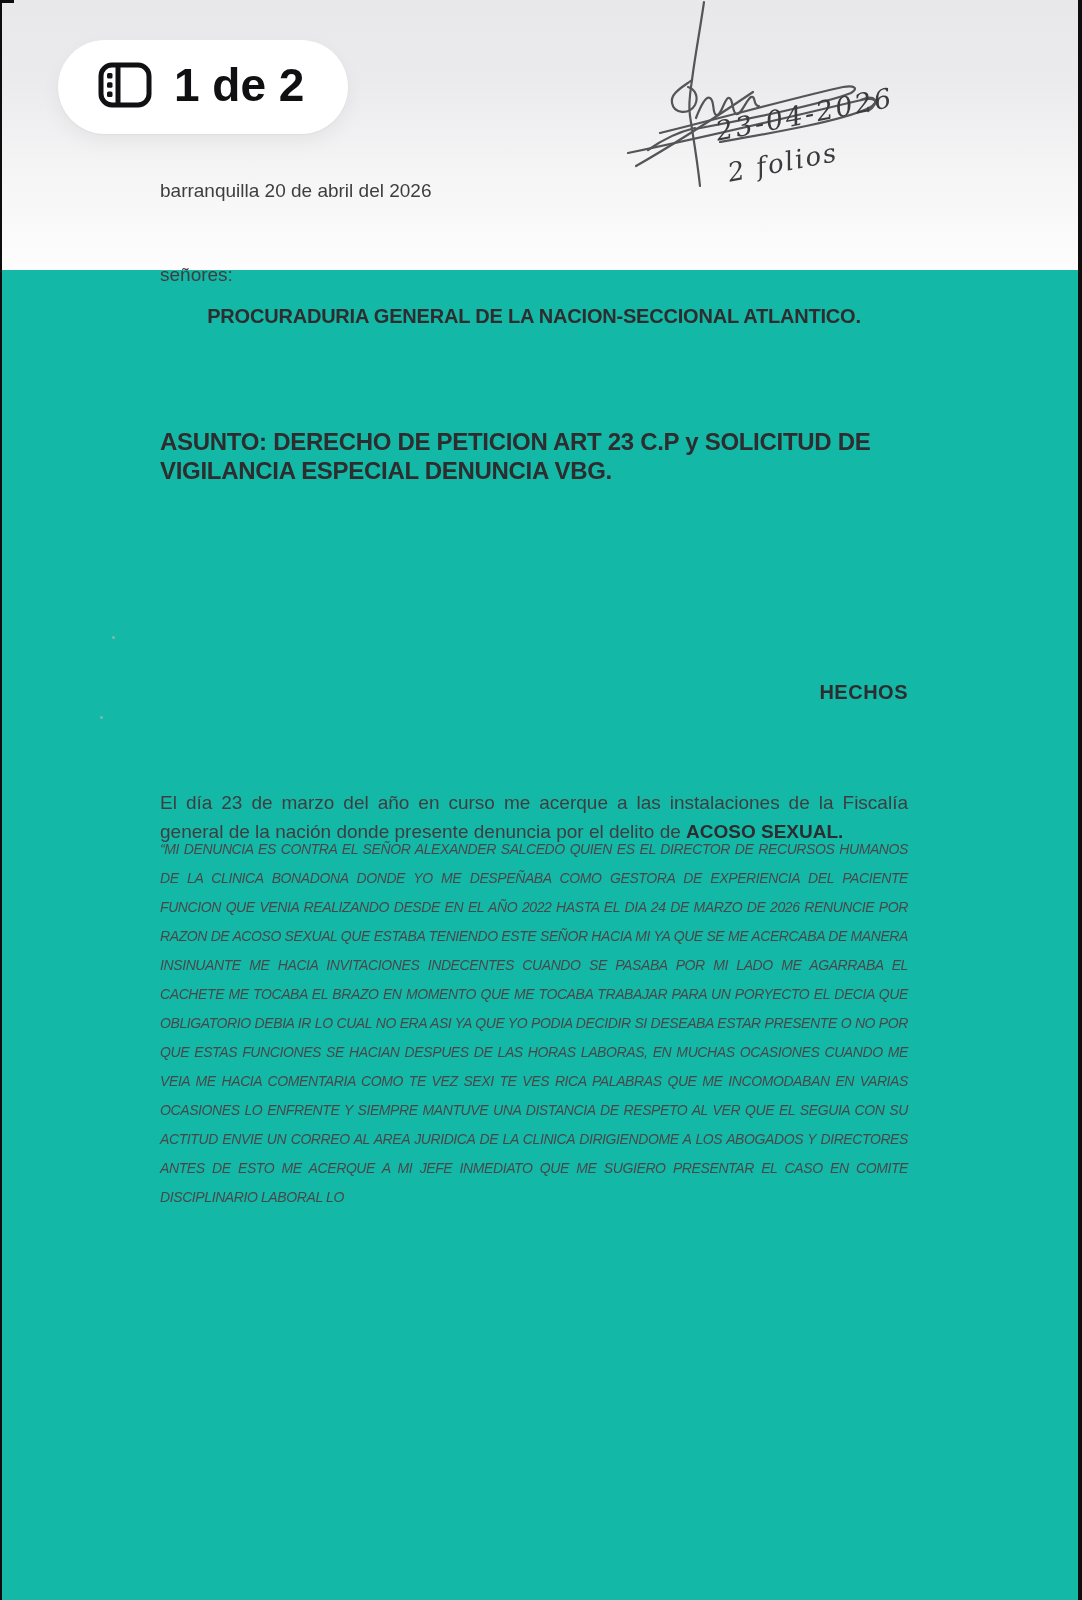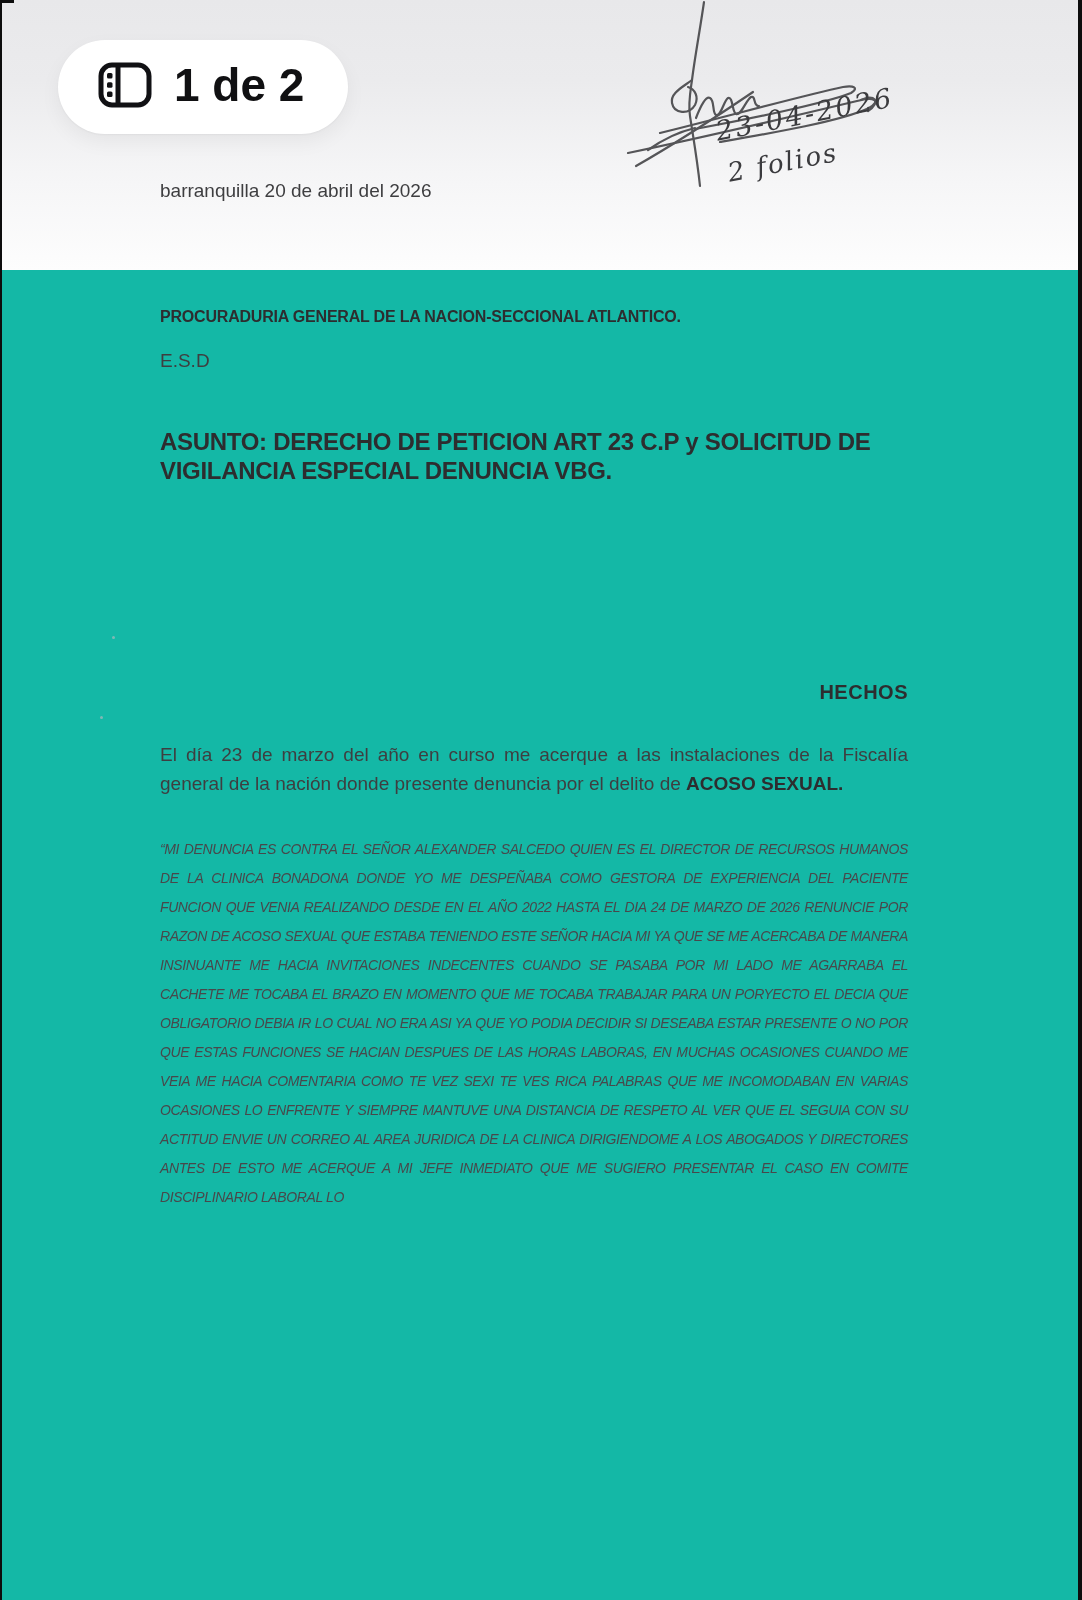--- a/index.html
+++ b/index.html
@@ -48,26 +48,26 @@
 
   
   .doc {
     position: absolute; left: 0; top: 0; width: 1082px; height: 1600px;
     color: #3e3e40; font-size: 19px;
   }
   .doc p { position: absolute; left: 160px; margin: 0; width: 748px; line-height: 29px; }
   .b { font-weight: 700; color: #2d2d2f; }
   .city-date   { top: 176px; }
   .salutation  { top: 260px; }
-  .recipient   { top: 302px; font-weight: 700; color: #2d2d2f; font-size: 16px; letter-spacing: -0.2px; }
+  .recipient   { top: 302px; font-weight: 700; color: #2d2d2f; font-size: 20px; letter-spacing: -0.2px; text-align: center; }
   .esd         { top: 346px; }
   .subject     { top: 427px; font-weight: 700; color: #2d2d2f; font-size: 24px; line-height: 34px; letter-spacing: -0.3px; width: 700px; }
   .complainant { top: 537px; text-align: justify; }
   .section-title { top: 678px; text-align: right; font-weight: 700; color: #2d2d2f; font-size: 20px; letter-spacing: 0.5px; }
-  .facts       { top: 740px; text-align: justify; }
+  .facts       { top: 788px; text-align: justify; }
   .quote       {
     top: 835px; text-align: justify;
     font-style: italic; font-size: 14px; line-height: 28px;
     letter-spacing: -0.4px; color: #48484b;
   }
 
   
   .speck { position: absolute; border-radius: 50%; background: #b9b9bc; opacity: .65; }
   .speck1 { left: 112px; top: 636px; width: 3px; height: 3px; }
   .speck2 { left: 100px; top: 716px; width: 3px; height: 3px; }
@@ -106,24 +106,24 @@
       </g>
     </svg>
     <span class="hand hand-date">23-04-2026</span>
     <span class="hand hand-folios">2 folios</span>
   </div>
 
   <div class="doc">
 
     <p class="city-date">barranquilla 20 de abril del 2026</p>
 
+    <p class="salutation">señores:</p>
 
     <p class="recipient">PROCURADURIA GENERAL DE LA NACION-SECCIONAL ATLANTICO.</p>
 
-    <p class="esd">E.S.D</p>
 
     <p class="subject">ASUNTO:  DERECHO DE PETICION ART 23 C.P y SOLICITUD DE VIGILANCIA ESPECIAL DENUNCIA VBG.</p>
 
 
     <p class="section-title">HECHOS</p>
 
     <p class="facts"><span>El día 23 de marzo del año en curso me acerque a las instalaciones de la Fiscalía general de la nación donde presente denuncia por el delito de </span><span class="b">ACOSO SEXUAL.</span></p>
 
     <p class="quote">“MI DENUNCIA ES CONTRA EL SEÑOR ALEXANDER SALCEDO QUIEN ES EL DIRECTOR DE RECURSOS HUMANOS DE LA CLINICA BONADONA DONDE YO ME DESPEÑABA COMO GESTORA DE EXPERIENCIA DEL PACIENTE FUNCION QUE VENIA REALIZANDO DESDE EN EL AÑO 2022 HASTA EL DIA 24 DE MARZO DE 2026 RENUNCIE POR RAZON DE ACOSO SEXUAL QUE ESTABA TENIENDO ESTE SEÑOR HACIA MI YA QUE SE ME ACERCABA DE MANERA INSINUANTE ME HACIA INVITACIONES INDECENTES CUANDO SE PASABA POR MI LADO ME AGARRABA EL CACHETE ME TOCABA EL BRAZO EN MOMENTO QUE ME TOCABA TRABAJAR PARA UN PORYECTO EL DECIA QUE OBLIGATORIO DEBIA IR LO CUAL NO ERA ASI YA QUE YO PODIA DECIDIR SI DESEABA ESTAR PRESENTE O NO POR QUE ESTAS FUNCIONES SE HACIAN DESPUES DE LAS HORAS LABORAS, EN MUCHAS OCASIONES CUANDO ME VEIA ME HACIA COMENTARIA COMO TE VEZ SEXI TE VES RICA PALABRAS QUE ME INCOMODABAN EN VARIAS OCASIONES LO ENFRENTE Y SIEMPRE MANTUVE UNA DISTANCIA DE RESPETO AL VER QUE EL SEGUIA CON SU ACTITUD ENVIE UN CORREO AL AREA JURIDICA DE LA CLINICA DIRIGIENDOME A LOS ABOGADOS Y DIRECTORES ANTES DE ESTO ME ACERQUE A MI JEFE INMEDIATO QUE ME SUGIERO PRESENTAR EL CASO EN COMITE DISCIPLINARIO LABORAL LO</p>
 

